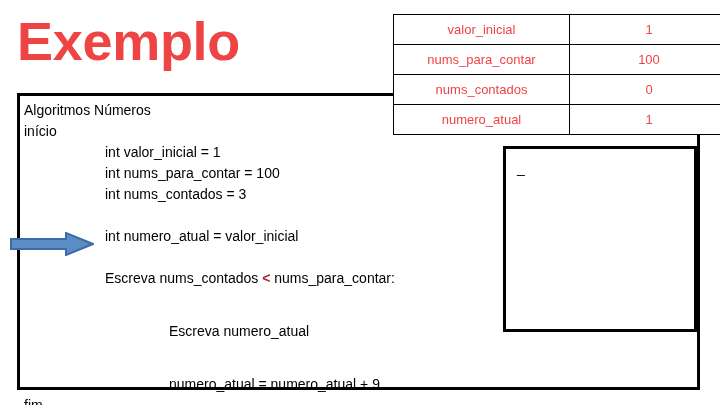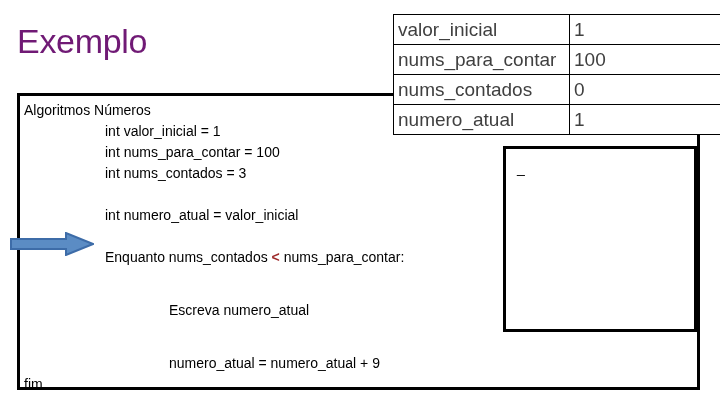--- a/index.html
+++ b/index.html
@@ -16,46 +16,47 @@
     height: 405px;
     background: #ffffff;
     overflow: hidden;
   }
 
   
   #slide-title {
     position: absolute;
     left: 17px;
     top: 17px;
-    font-size: 34px;
+    font-size: 54px;
     line-height: 48px;
-    font-weight: 400;
-    color: #701a75;
+    font-weight: 700;
+    color: #ef4444;
     letter-spacing: -0.3px;
     white-space: nowrap;
   }
 
   
   #vars-table {
     position: absolute;
     left: 393px;
     top: 14px;
     width: 317px;
     border-collapse: collapse;
     table-layout: fixed;
     background: #ffffff;
     z-index: 5;
   }
   #vars-table td {
     border: 1px solid #000000;
     height: 29px;
     padding: 0 4px;
+    text-align: center;
     vertical-align: middle;
-    font-size: 19px;
-    color: #404040;
+    font-size: 13px;
+    color: #ef4444;
     background: #ffffff;
     overflow: hidden;
     white-space: nowrap;
   }
   #vars-table td.var-name { width: 167px; }
   #vars-table td.var-value { width: 150px; }
 
   
   #code-box {
     position: absolute;
@@ -123,27 +124,28 @@
 <body>
 
 <div id="slide">
 
   <div id="slide-title">Exemplo</div>
 
   <div id="code-box"></div>
 
   <div id="code-lines">
     <div class="code-line">Algoritmos Números</div>
+    <div class="code-line">início</div>
     <div class="code-line indent-1">int valor_inicial = 1</div>
     <div class="code-line indent-1">int nums_para_contar = 100</div>
     <div class="code-line indent-1">int nums_contados = 3</div>
     <div class="code-line blank">&nbsp;</div>
     <div class="code-line indent-1">int numero_atual = valor_inicial</div>
     <div class="code-line blank">&nbsp;</div>
-    <div class="code-line indent-1"><span>Enquanto nums_contados </span><span class="op-red">&lt;</span><span> nums_para_contar:</span></div>
+    <div class="code-line indent-1"><span>Escreva nums_contados </span><span class="op-red">&lt;</span><span> nums_para_contar:</span></div>
     <div class="code-line indent-2">Escreva numero_atual</div>
     <div class="code-line indent-2">numero_atual = numero_atual + 9</div>
     <div class="code-line">fim</div>
   </div>
 
   <svg id="pointer-arrow" viewBox="0 0 84 24">
     <polygon points="1,7 56,7 56,1 83,12 56,23 56,17 1,17" fill="#5b8cc4" stroke="#3d6ca8" stroke-width="2" stroke-linejoin="miter"></polygon>
   </svg>
 
   <table id="vars-table">

